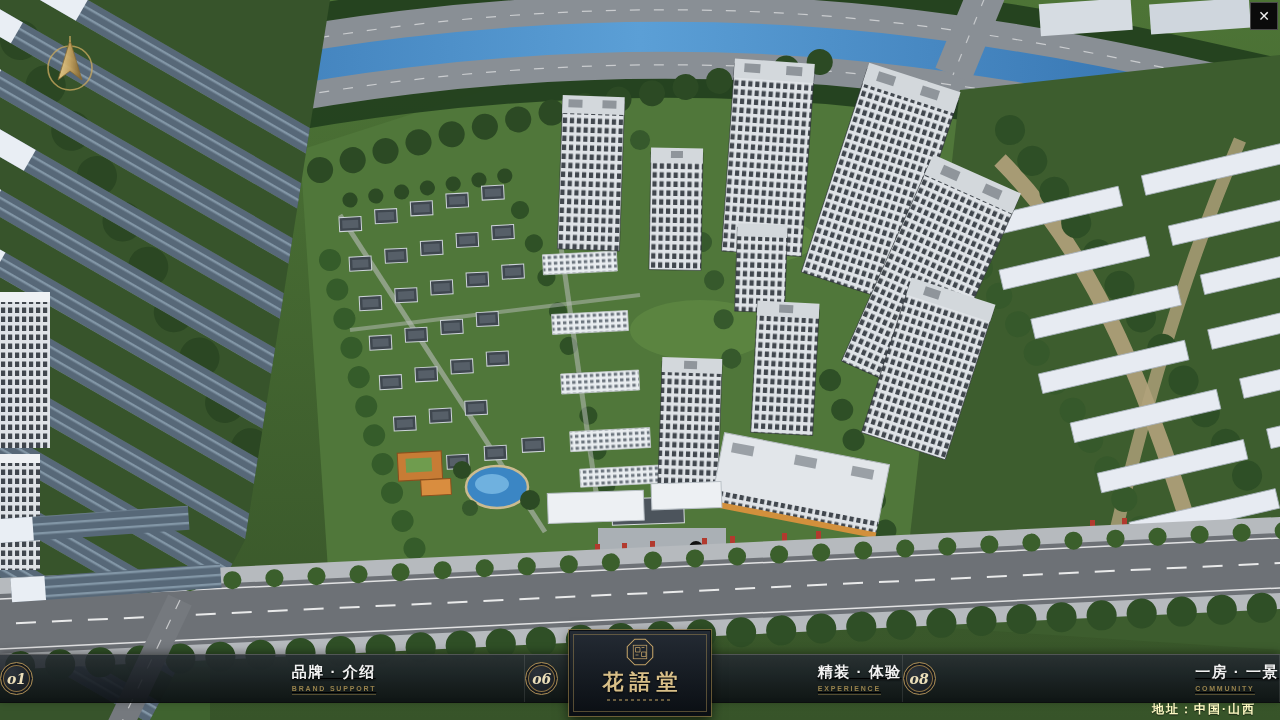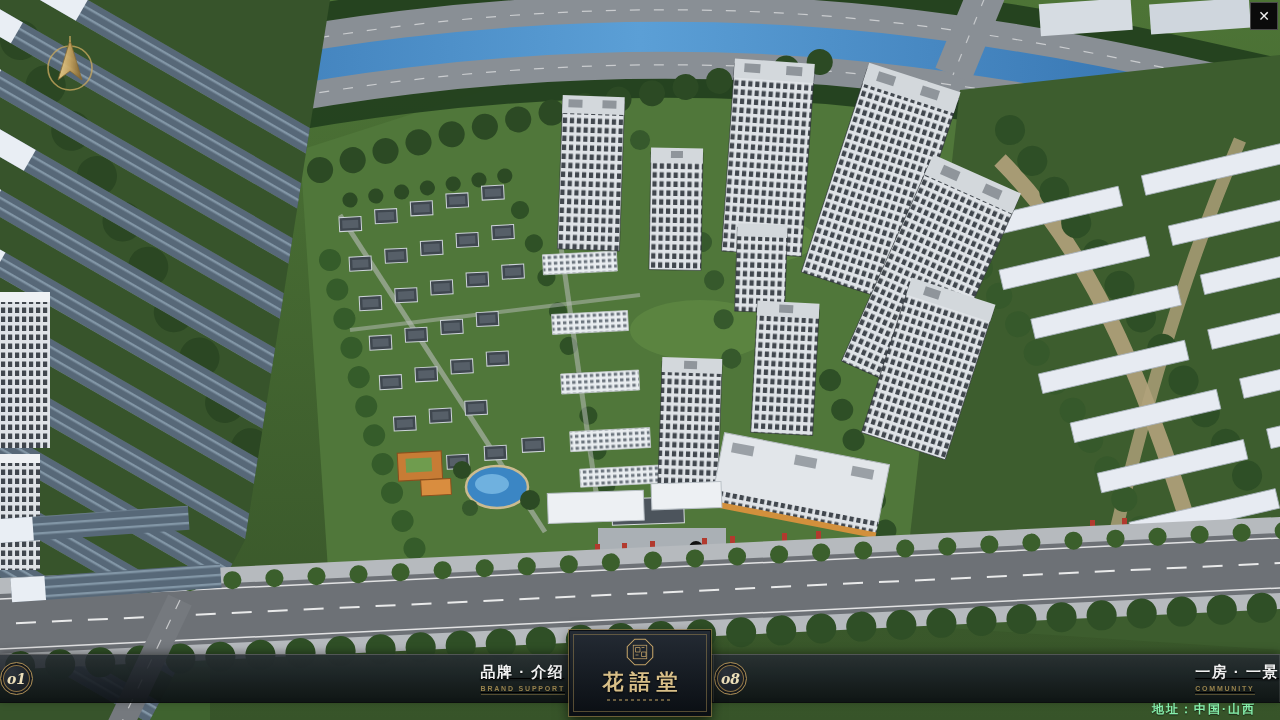--- a/index.html
+++ b/index.html
@@ -45,21 +45,21 @@
               border:1px solid #0b0f14;box-shadow:0 0 0 1px rgba(150,124,72,.65),0 5px 12px rgba(0,0,0,.65);
               display:flex;flex-direction:column;align-items:center;cursor:pointer;z-index:3;}
   .logo-panel::after{content:"";position:absolute;inset:3px;border:1px solid rgba(160,135,80,.5);pointer-events:none;}
   .seal{margin-top:6px;width:30px;height:30px;}
   .logo-title{margin-top:1px;font-family:"DejaVu Serif",serif;font-weight:bold;
               color:#d8bf88;font-size:21px;letter-spacing:6px;text-indent:6px;
               text-shadow:0 1px 2px #000;}
   .logo-rule{margin-top:3px;width:66px;height:2px;opacity:.55;
              background:repeating-linear-gradient(90deg,#b59a5f 0 3px,transparent 3px 6px);}
 
-  .address{position:absolute;right:24px;top:701px;color:#86efac;font-size:12px;
+  .address{position:absolute;right:24px;top:701px;color:#fef9c3;font-size:12px;
            font-weight:bold;letter-spacing:2px;text-shadow:0 1px 1px rgba(0,0,0,.6);z-index:2;}
 </style>
 </head>
 <body>
 
 <div class="stage">
 
   <div style="position:absolute;inset:0;">
   <svg class="scene" viewBox="0 0 1280 720" preserveAspectRatio="none">
     <defs>
@@ -394,20 +394,27 @@
         <span class="en">BRAND SUPPORT</span>
       </span>
     </div>
 
 
 
 
     <div class="nav-logo-space"></div>
 
 
+    <div class="nav-item">
+      <span class="badge">o6</span>
+      <span class="labels">
+        <span class="zh">精装 · 体验</span>
+        <span class="en">EXPERIENCE</span>
+      </span>
+    </div>
 
 
     <div class="nav-item">
       <span class="badge">o8</span>
       <span class="labels">
         <span class="zh">一房 · 一景</span>
         <span class="en">COMMUNITY</span>
       </span>
     </div>
   </div>

